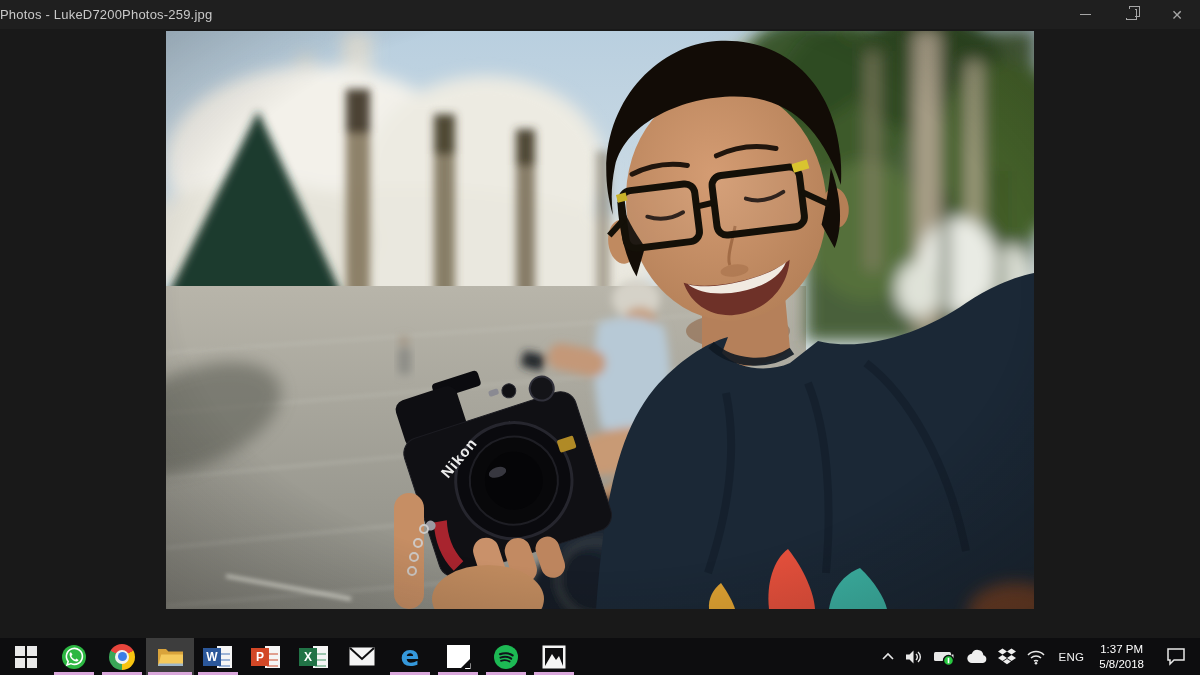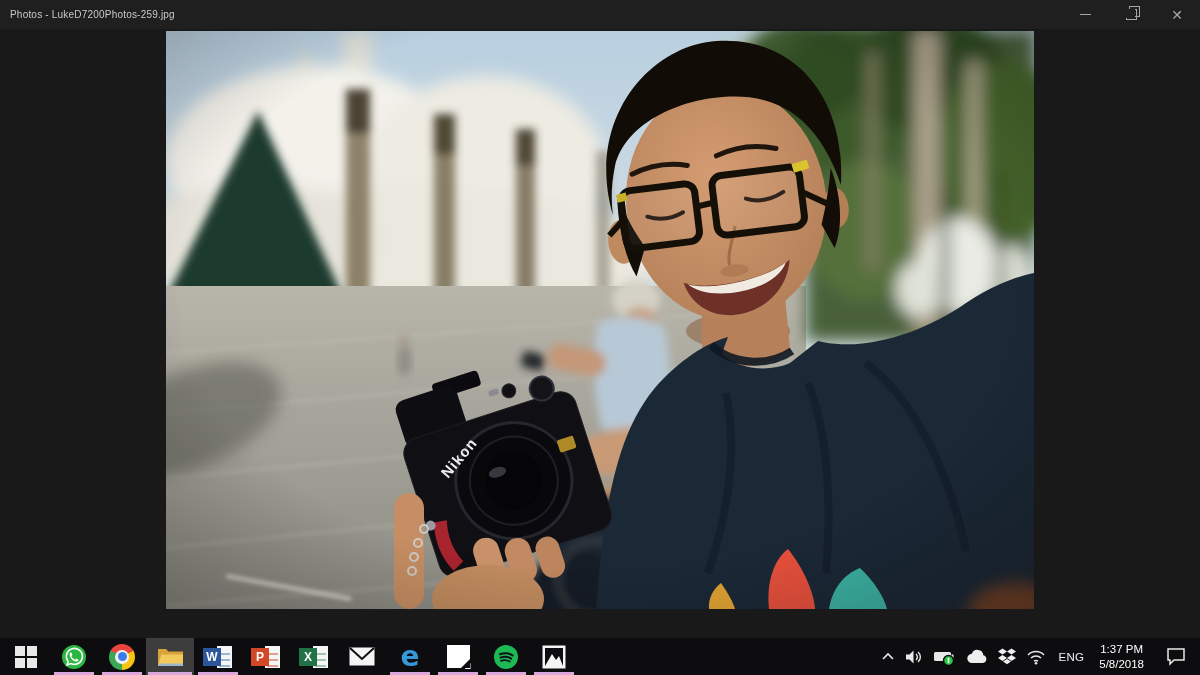--- a/index.html
+++ b/index.html
@@ -1,20 +1,20 @@
 <!DOCTYPE html>
 <html><head>
 <meta charset="utf-8">
 <style>
   html,body{margin:0;padding:0;background:#000;}
   .screen{position:relative;width:1200px;height:675px;overflow:hidden;background:#191919;font-family:"Liberation Sans",sans-serif;-webkit-font-smoothing:antialiased;}
 
   
   .titlebar{position:absolute;top:0;left:0;width:1200px;height:29px;background:#1f1f1f;display:flex;align-items:center;}
-  .titlebar .title{color:#c9c9c9;font-size:10px;padding-left:10px;letter-spacing:.2px;}
+  .titlebar .title{color:#c9c9c9;font-size:13px;letter-spacing:.2px;}
   .win-controls{position:absolute;right:0;top:0;height:29px;display:flex;}
   .win-btn{width:46px;height:29px;display:flex;align-items:center;justify-content:center;background:transparent;border:none;cursor:default;}
   .glyph-min{width:11px;height:1px;background:#a6a6a6;}
   .glyph-restore{position:relative;width:9px;height:9px;border:1px solid #a6a6a6;background:#1f1f1f;}
   .glyph-restore::before{content:'';position:absolute;left:2px;top:-4px;width:9px;height:9px;border:1px solid #a6a6a6;}
   .glyph-restore::after{content:'';position:absolute;left:-1px;top:-1px;width:9px;height:9px;background:#1f1f1f;}
   .glyph-close{color:#a6a6a6;font-size:14px;line-height:1;}
 
   
   .content{position:absolute;top:29px;left:0;width:1200px;height:609px;background:#191919;}

